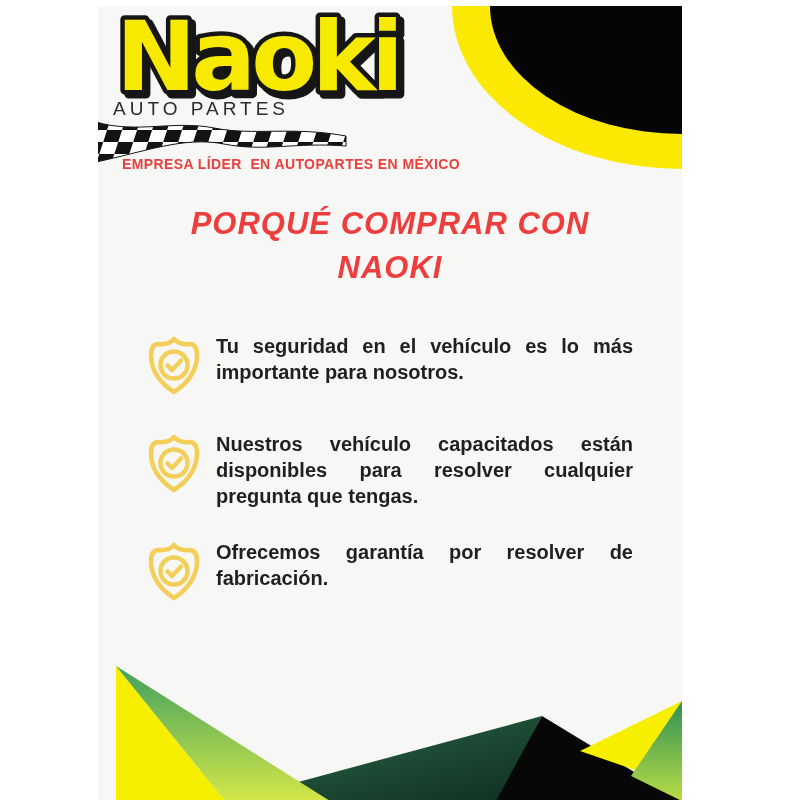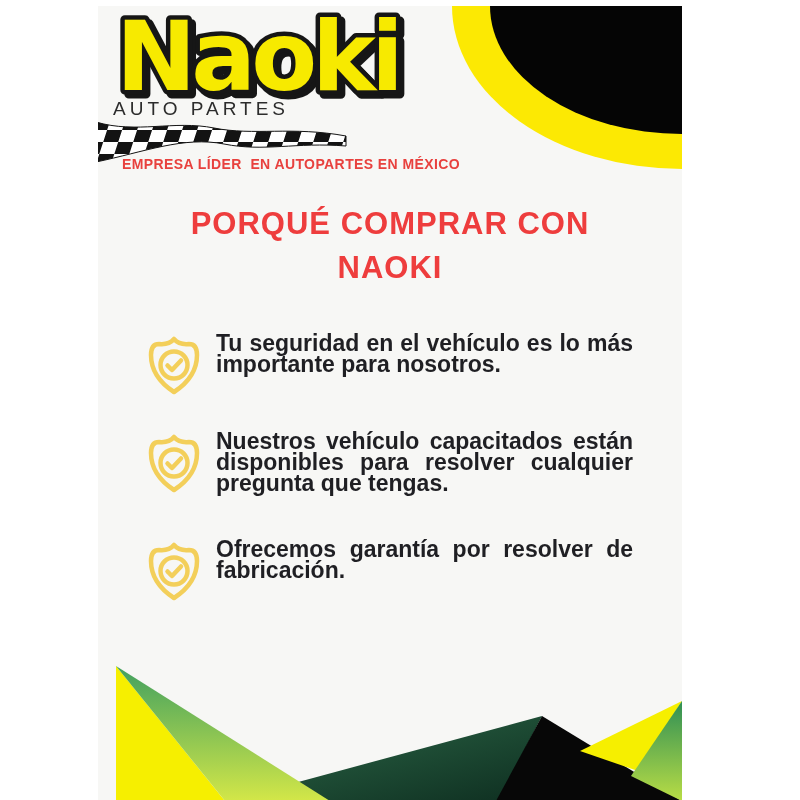--- a/index.html
+++ b/index.html
@@ -11,26 +11,26 @@
   .brand { position:absolute; left:0; top:0; width:480px; }
   .logo-svg { position:absolute; left:8px; top:-6px; }
   .brand-sub { position:absolute; left:15px; top:92px; font-size:19px; letter-spacing:4px; font-weight:500; color:#2c2c2c; }
   .flag-svg { position:absolute; left:-2px; top:112px; }
   .tagline { position:absolute; left:24px; top:150px; font-size:14px; font-weight:bold; color:#e8413e; letter-spacing:.4px; white-space:pre; }
 
   
   .corner-svg { position:absolute; right:0; top:0; }
 
   
-  .heading { position:absolute; left:0; top:196px; width:100%; text-align:center; color:#ee3d3d; font-weight:bold; font-size:31px; letter-spacing:1px; line-height:44px; }
+  .heading { position:absolute; left:0; top:196px; width:100%; text-align:center; color:#ee3d3d; font-weight:bold; font-size:31px; letter-spacing:1px; line-height:44px;font-style:italic; }
 
   
   .bullet { position:absolute; left:0; width:100%; }
   .bullet .shield { position:absolute; left:48px; top:2px; }
-  .bullet .btxt { position:absolute; left:118px; top:0; width:417px; font-size:23px; font-weight:bold; color:#1f1f23; line-height:21px; text-align:justify; text-align-last:left; }
+  .bullet .btxt { position:absolute; left:118px; top:0; width:417px; font-size:20px; font-weight:bold; color:#1f1f23; line-height:26px; text-align:justify; text-align-last:left; }
   .b1 { top:327px; }
   .b2 { top:425px; }
   .b3 { top:533px; }
 
   
   .bottom-svg { position:absolute; left:0; bottom:0; }
 </style>
 </head>
 <body>
 

